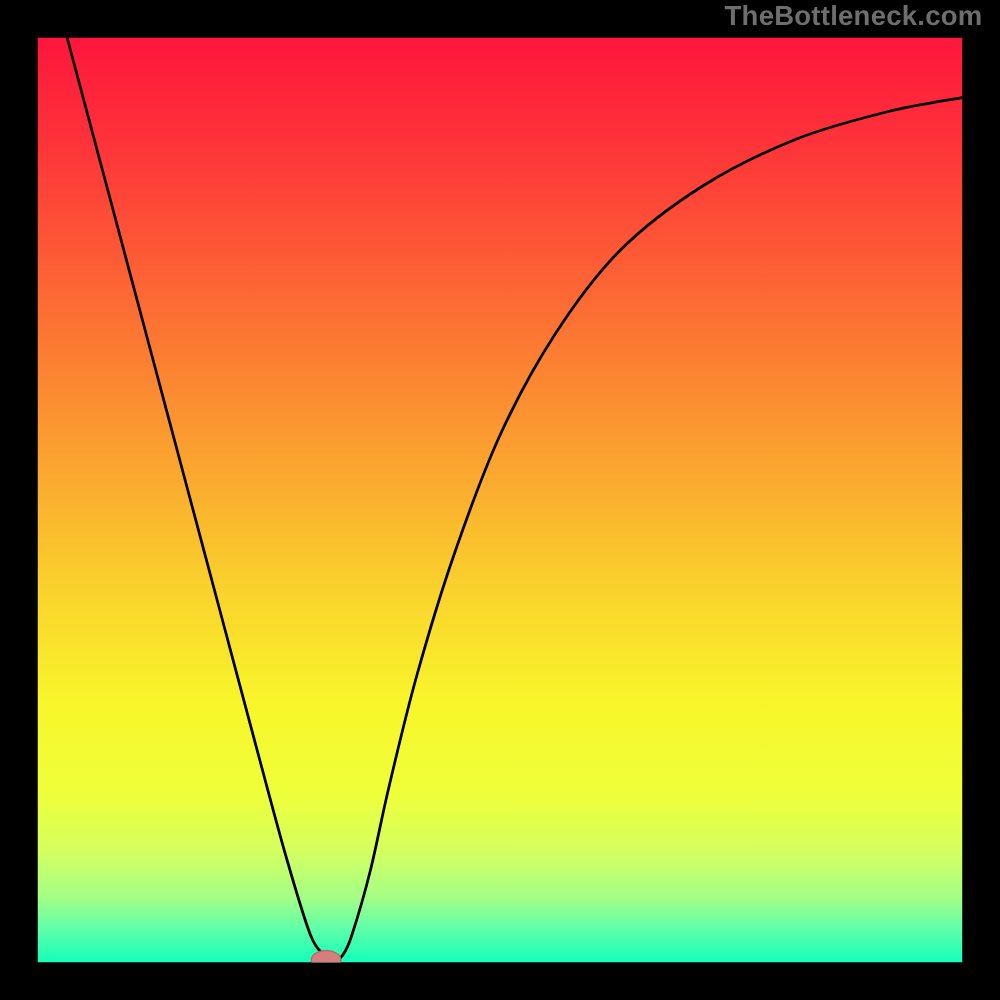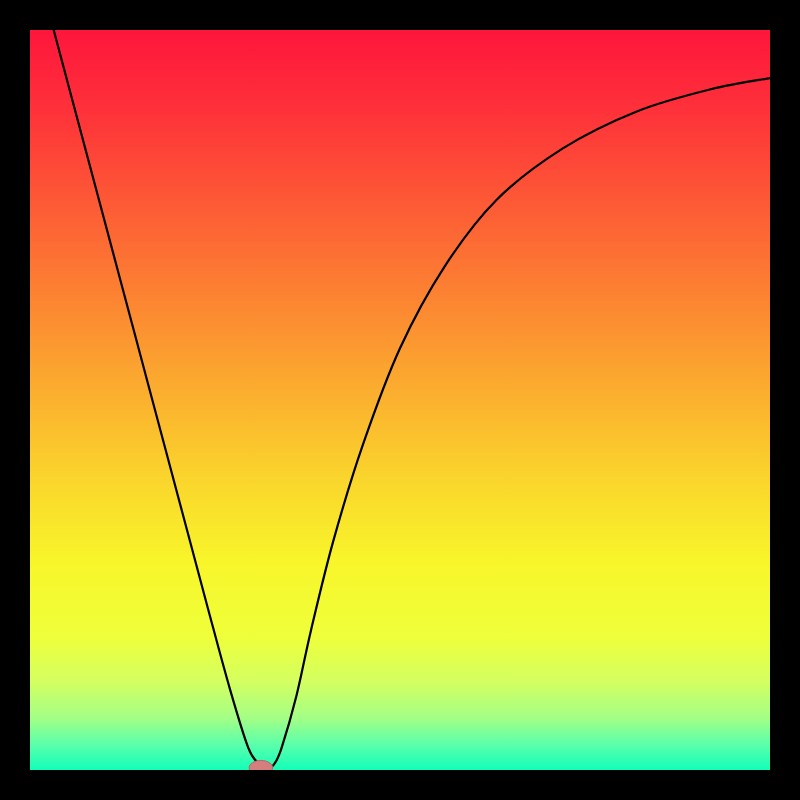--- a/index.html
+++ b/index.html
@@ -34,20 +34,21 @@
     width: 740px;
     height: 740px;
   }
   svg {
     display: block;
   }
 </style>
 </head>
 <body>
 <div class="frame">
+  <div class="watermark">TheBottleneck.com</div>
 
   <div class="plot-wrap">
     <svg id="chart-svg" width="740" height="740" viewBox="0 0 740 740" preserveAspectRatio="none">
         <defs>
           <linearGradient id="bg-grad" x1="0" y1="0" x2="0" y2="1">
             <stop offset="0%" stop-color="#fe163c"></stop>
             <stop offset="10%" stop-color="#fe2f3a"></stop>
             <stop offset="22%" stop-color="#fd5536"></stop>
             <stop offset="35%" stop-color="#fc8032"></stop>
             <stop offset="48%" stop-color="#fbab2f"></stop>

